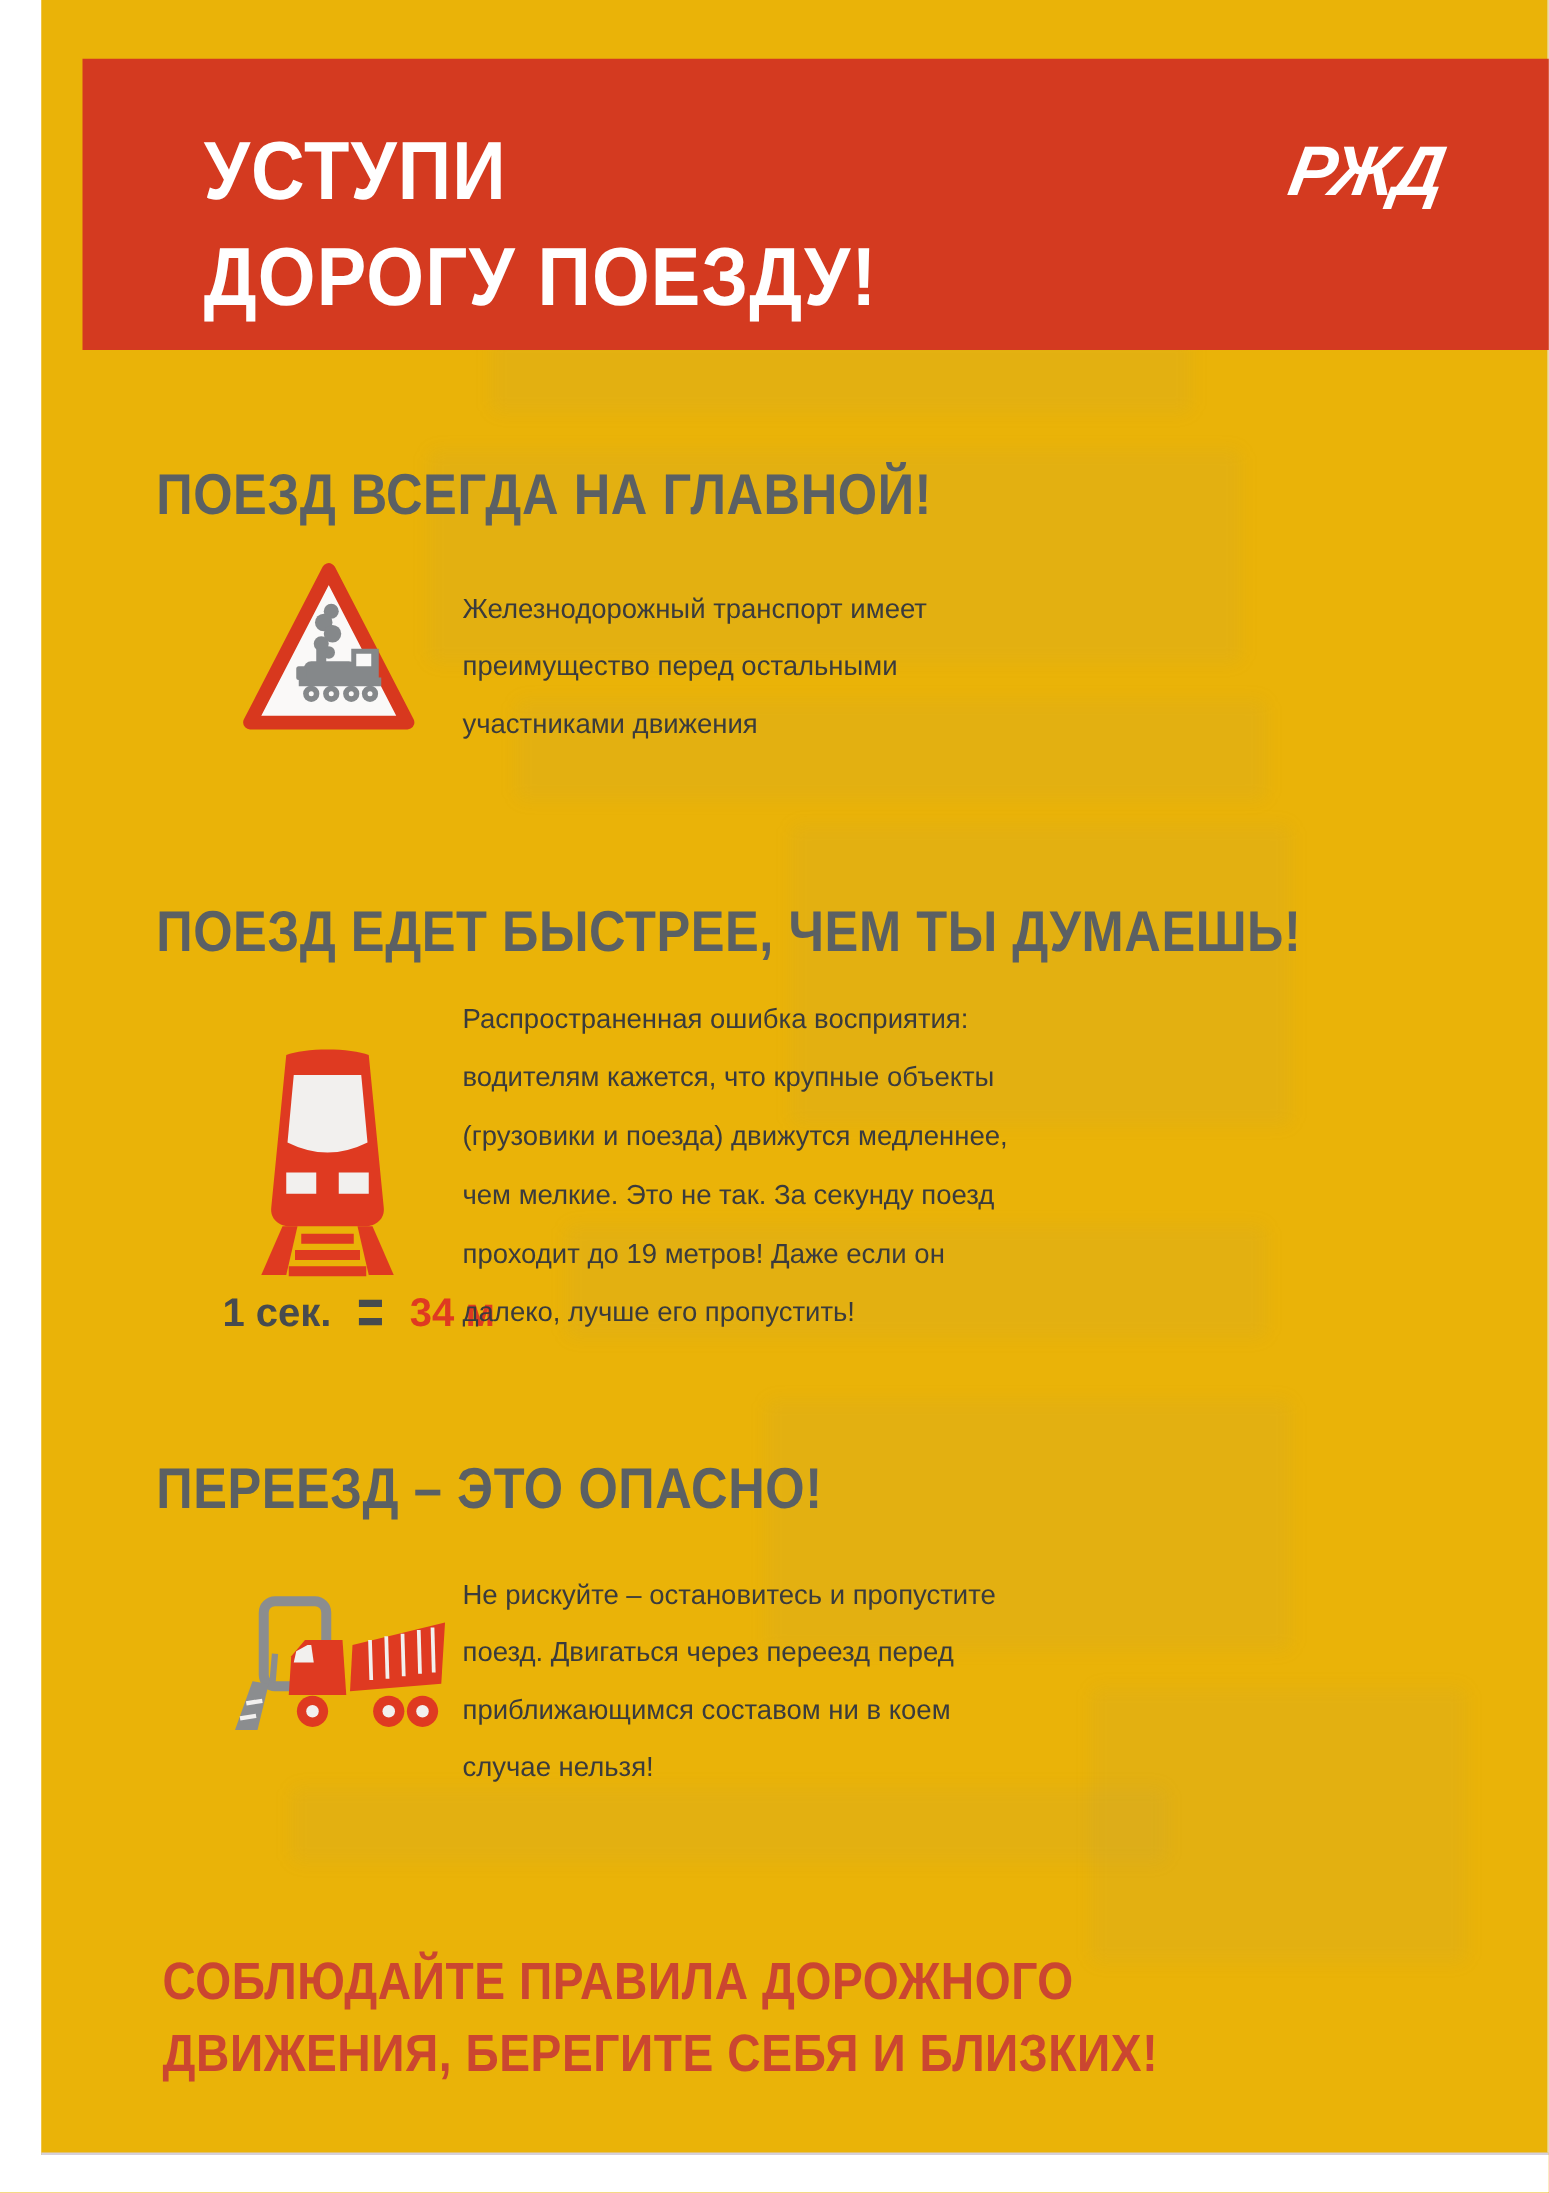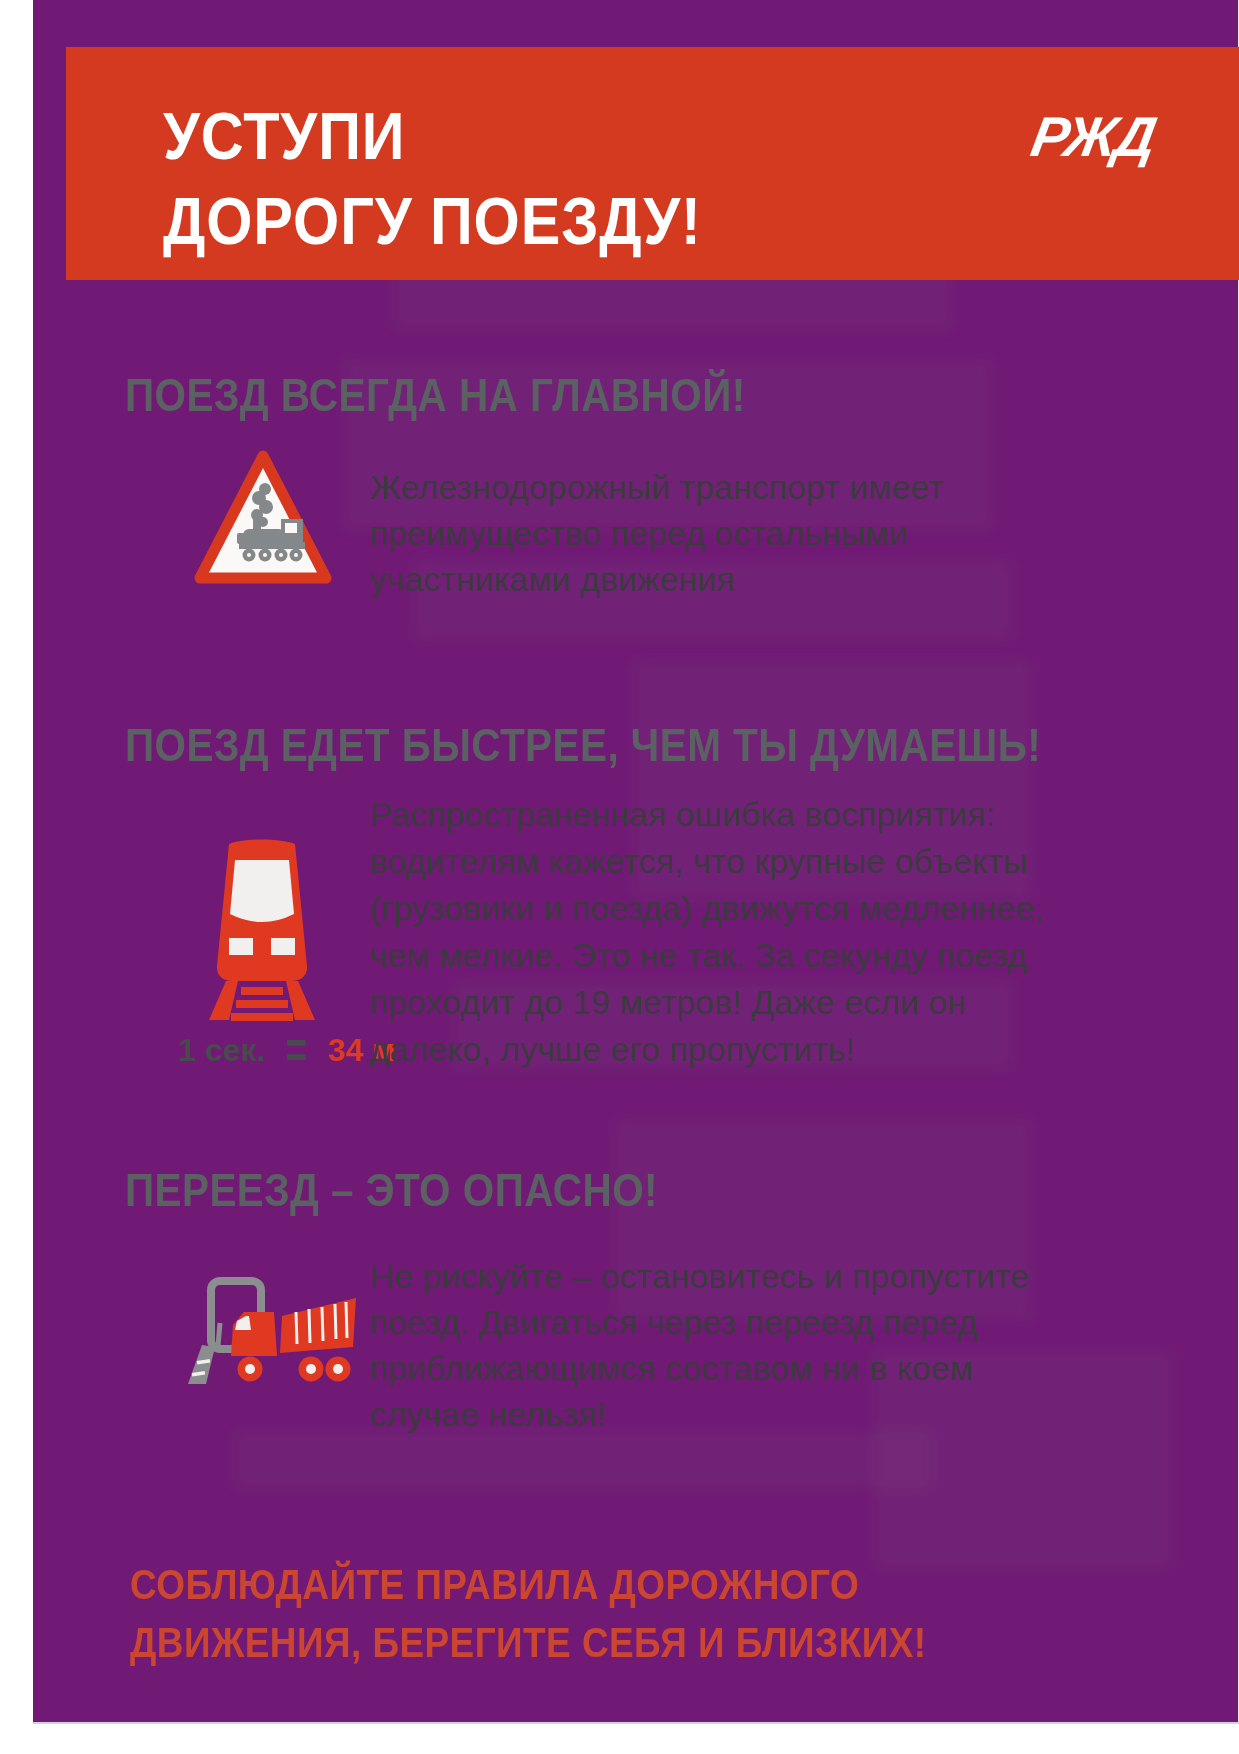--- a/index.html
+++ b/index.html
@@ -4,21 +4,21 @@
 <style>
   html,body{margin:0;padding:0;}
   body{
     width:1239px;height:1754px;position:relative;overflow:hidden;
     background:#ffffff;
     font-family:"Liberation Sans", sans-serif;
   }
   
   .paper{
     position:absolute;left:33px;top:0;width:1206px;height:1722px;
-    background:#701a75;
+    background:#eab308;
     border-bottom:2px solid #d6d0da;
     box-shadow:inset -1px 0 0 #e8e5e2;
   }
   
   .smudge{position:absolute;background:rgba(140,138,135,0.07);filter:blur(7px);border-radius:6px;}
 
   .banner{
     position:absolute;left:33px;top:47px;width:1206px;height:233px;
     background:#d43a20;
   }
@@ -36,21 +36,21 @@
   }
 
   .heading{
     position:absolute;left:125px;
     color:#5b6063;font-weight:700;font-size:46px;
     letter-spacing:0.5px;white-space:nowrap;
     transform:scaleX(0.88);transform-origin:left top;
   }
   .bodytext{
     position:absolute;left:370px;
-    color:#3a3b3d;font-size:34px;line-height:46px;
+    color:#3a3b3d;font-size:22px;line-height:46px;
     white-space:pre-line;
   }
 
   .icon-box{position:absolute;}
   .icon-sign{left:193px;top:447px;width:140px;height:140px;}
   .icon-train{left:196px;top:838px;width:132px;height:185px;}
   .icon-truck{left:176px;top:1268px;width:184px;height:118px;}
 
   .caption{
     position:absolute;left:178px;top:1032px;

